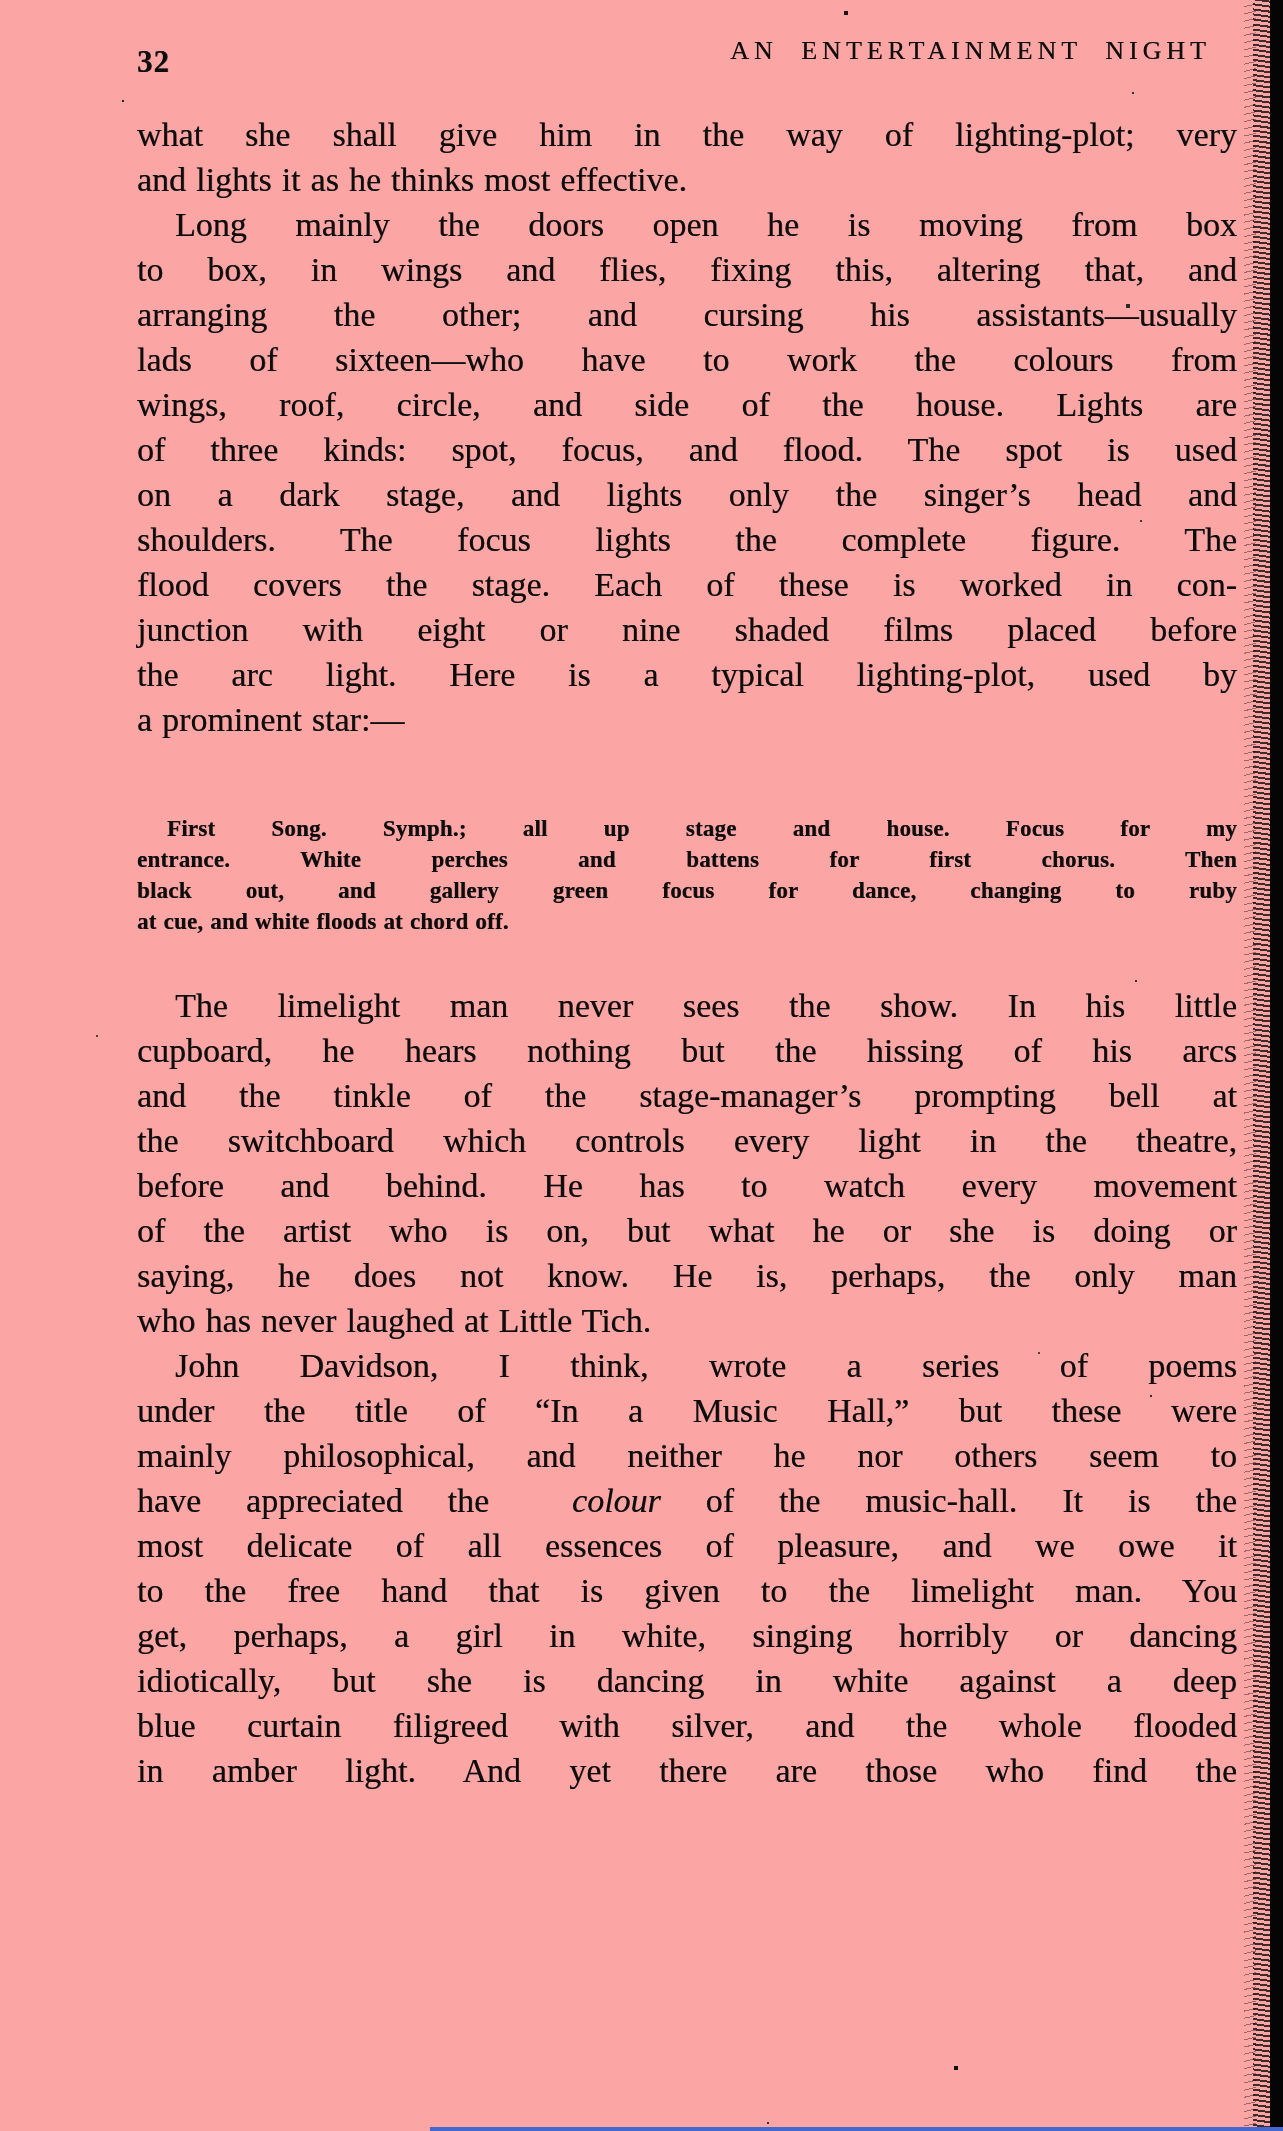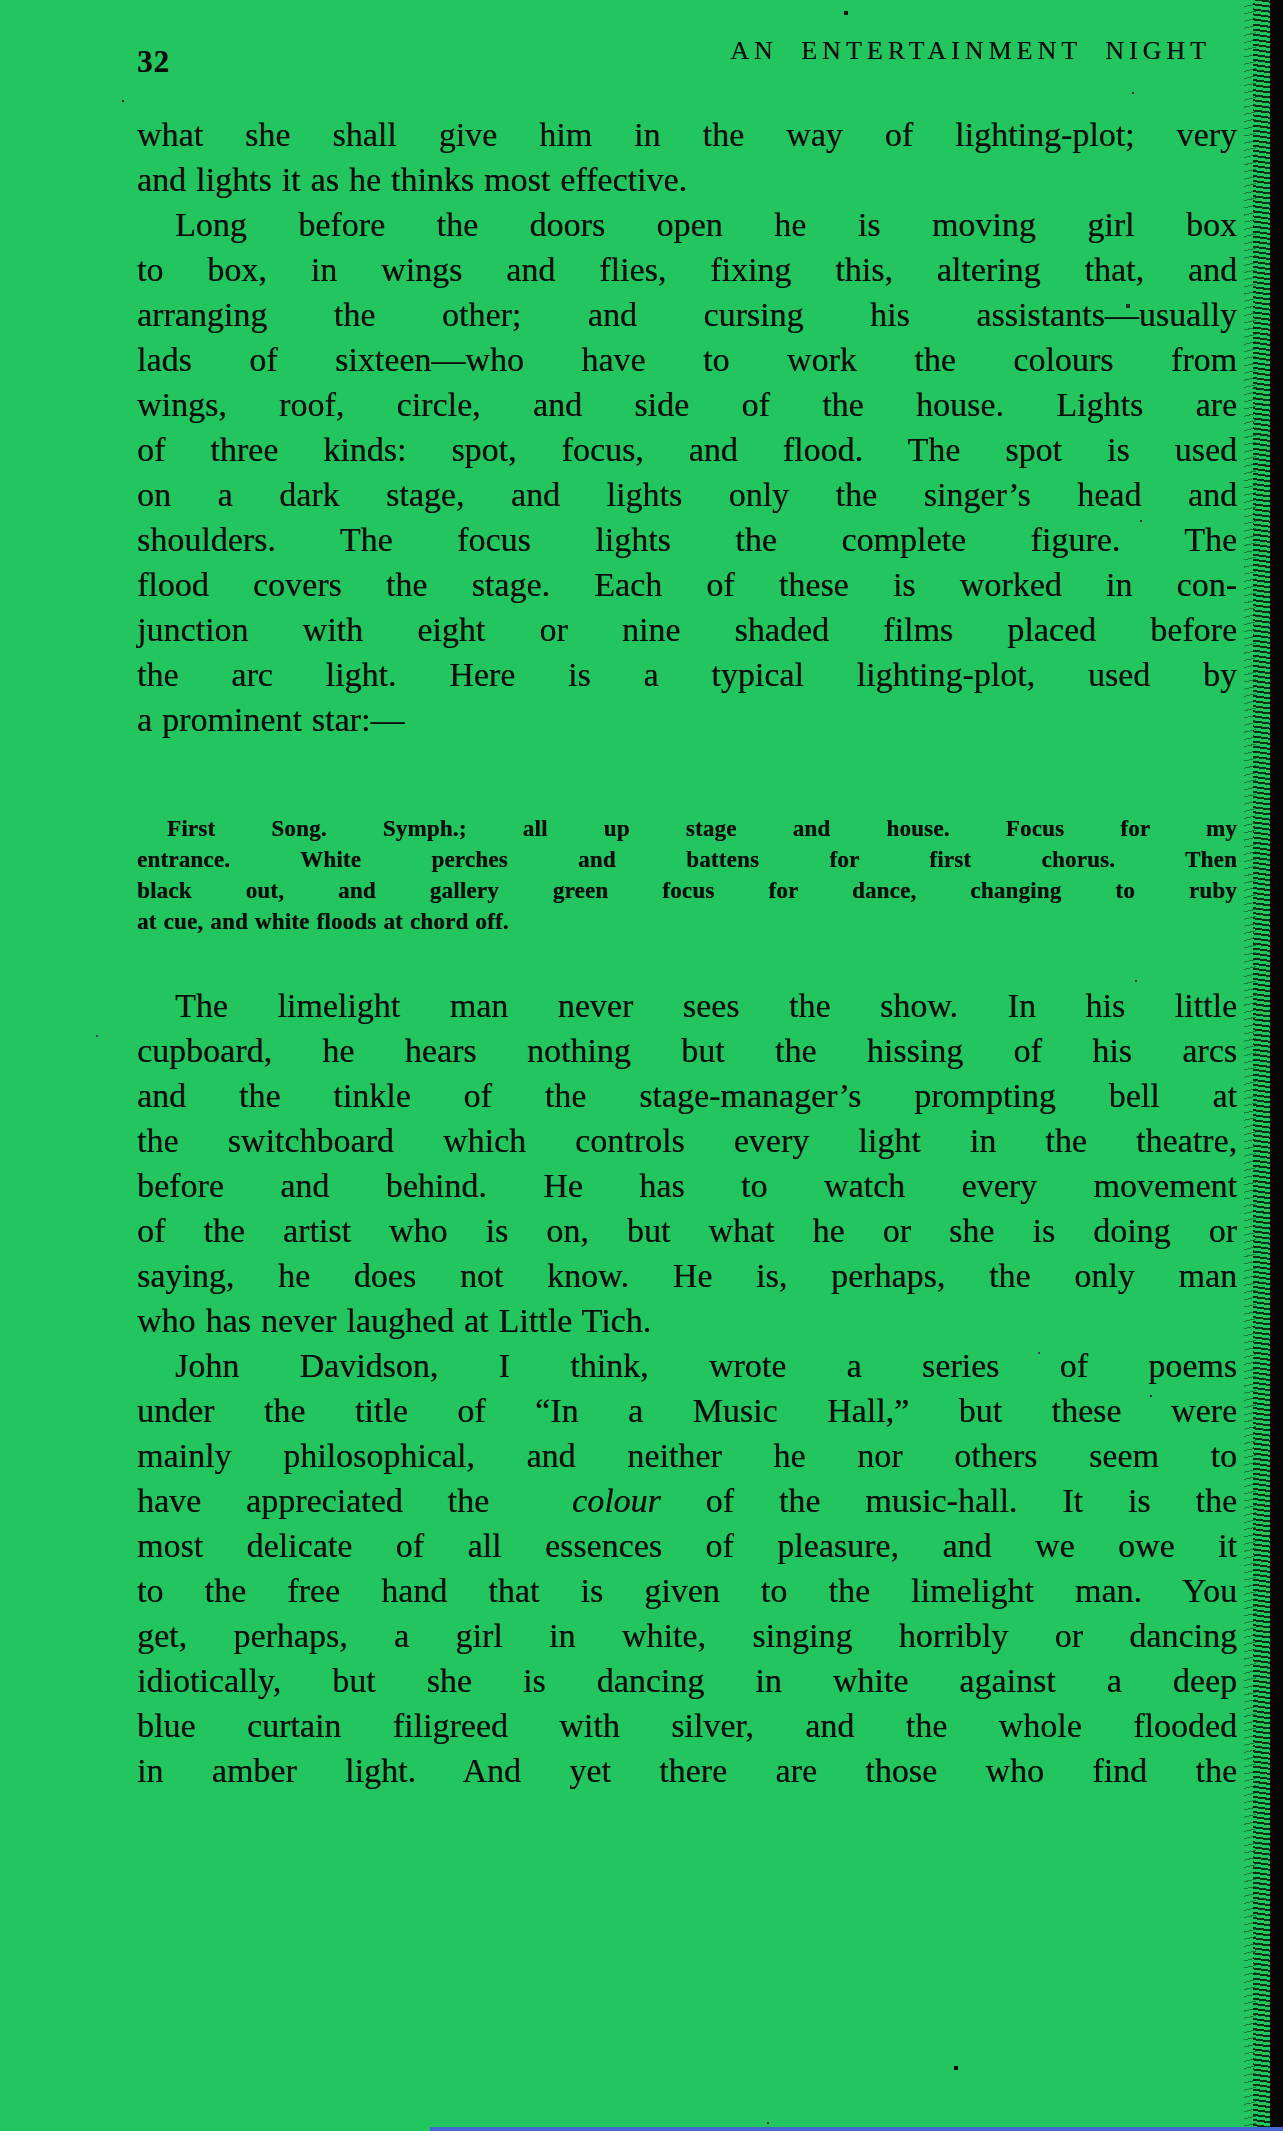--- a/index.html
+++ b/index.html
@@ -1,20 +1,20 @@
 <!DOCTYPE html>
 <html><head>
 <meta charset="utf-8">
 <style>
   html,body { margin:0; padding:0; background:#e8e8e8; }
   .page {
     position:relative;
     width:1283px; height:2131px;
     margin:0 auto;
-    background:#22c55e;
+    background:#fca5a5;
     overflow:hidden;
     font-family:"Liberation Serif","DejaVu Serif",serif;
     color:#0d0d0d;
   }
   .ink { text-shadow:0.4px 0.3px 0 rgba(0,0,0,0.55); }
 
   
   .page-header { position:absolute; top:36px; left:137px; width:1100px; height:50px; }
   .page-number { position:absolute; left:0; top:8px; font-size:31px; font-weight:bold; letter-spacing:1px; }
   .running-title {
@@ -74,21 +74,21 @@
   </div>
 
   <div class="body-text ink">
 
     <div class="para">
         <div class="line">what she shall give him in the way of lighting-plot; very</div>
         <div class="line line-last">and lights it as he thinks most effective.</div>
       </div>
 
     <div class="para">
-        <div class="line line-indent">Long before the doors open he is moving girl box</div>
+        <div class="line line-indent">Long mainly the doors open he is moving from box</div>
         <div class="line">to box, in wings and flies, fixing this, altering that, and</div>
         <div class="line">arranging the other; and cursing his assistants—usually</div>
         <div class="line">lads of sixteen—who have to work the colours from</div>
         <div class="line">wings, roof, circle, and side of the house.  Lights are</div>
         <div class="line">of three kinds: spot, focus, and flood.  The spot is used</div>
         <div class="line">on a dark stage, and lights only the singer’s head and</div>
         <div class="line">shoulders.  The focus lights the complete figure.  The</div>
         <div class="line">flood covers the stage.  Each of these is worked in con-</div>
         <div class="line">junction with eight or nine shaded films placed before</div>
         <div class="line">the arc light.  Here is a typical lighting-plot, used by</div>

